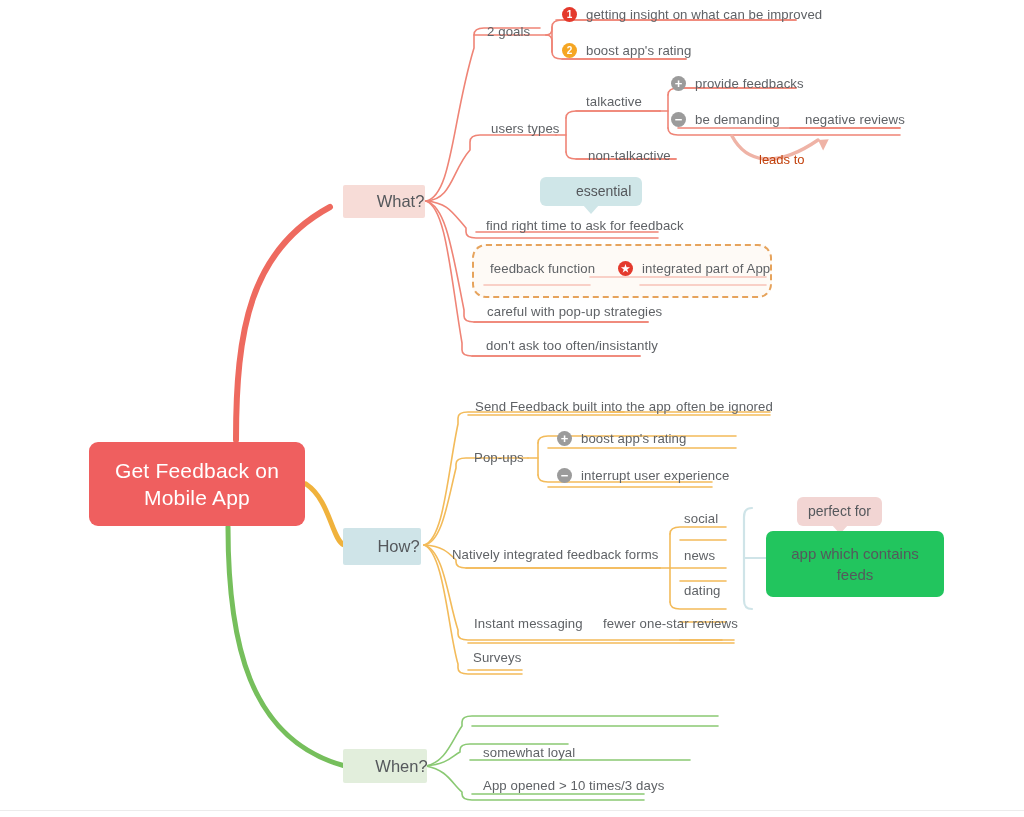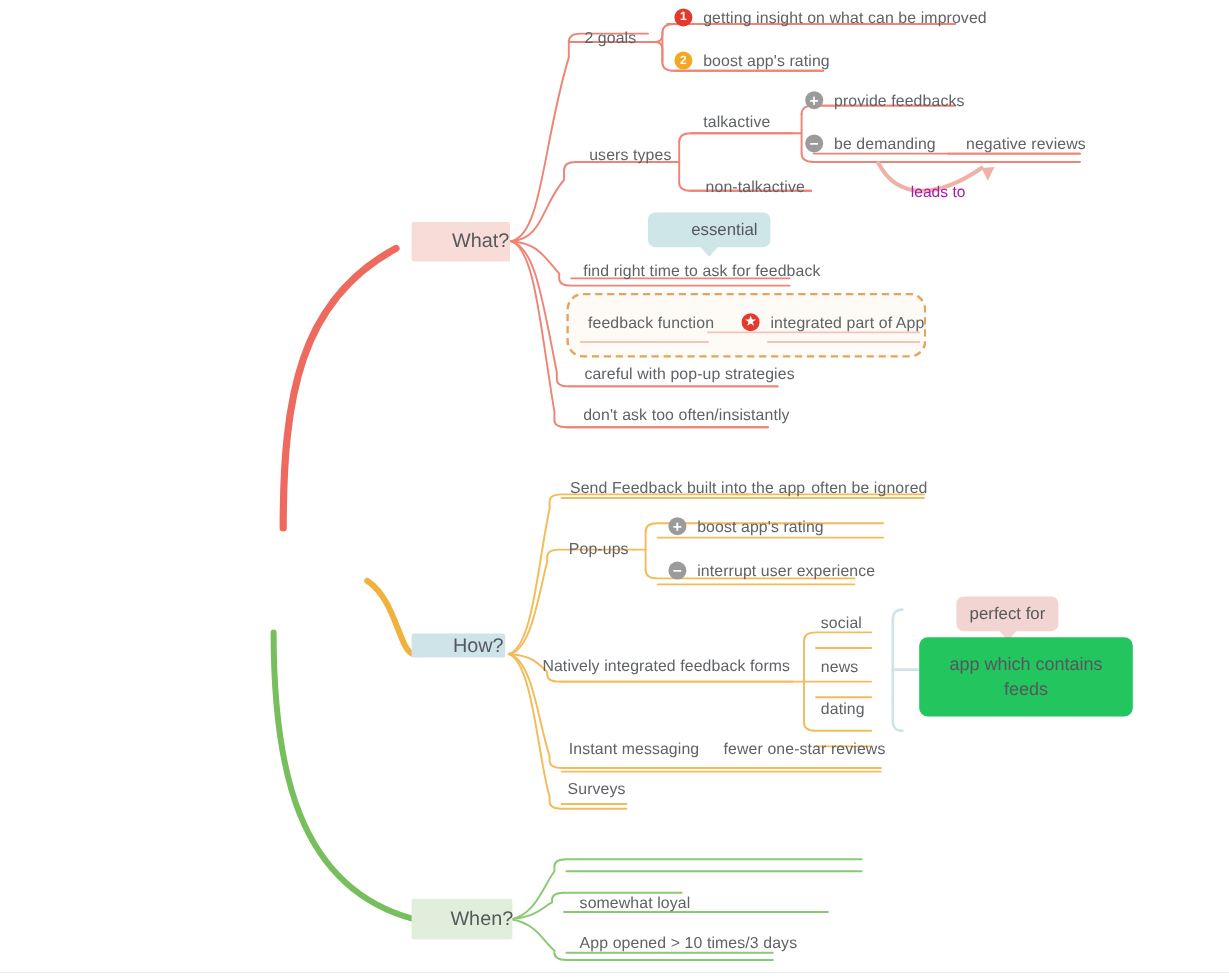--- a/index.html
+++ b/index.html
@@ -134,21 +134,21 @@
     position: absolute;
     border: 2px dashed #e6a35c;
     border-radius: 14px;
     background: rgba(253,246,239,.55);
     box-sizing: border-box;
   }
   
   .rel-label {
     position: absolute;
     font-size: 13px;
-    color: #a21caf;
+    color: #c2410c;
     white-space: nowrap;
   }
   .footer-rule {
     position: absolute;
     left: 0; right: 0;
     top: 810px;
     height: 1px;
     background: #ececec;
   }
 </style>
@@ -274,26 +274,29 @@
       <path d="M468,670 L522,670" stroke="#f3bb5a"></path>
 
       <path d="M472,726 L718,726" stroke="#8ac973"></path>
       <path d="M470,760 L690,760" stroke="#8ac973"></path>
       <path d="M472,794 L644,794" stroke="#8ac973"></path>
     </g>
   </svg>
 
   <div class="boundary" style="left:472px; top:244px; width:300px; height:54px;"></div>
 
+  <div class="node central" style="left:89px; top:442px; width:216px; height:84px;">
+    <span>Get Feedback on Mobile App</span>
+  </div>
 
   <div class="node pill what" style="left:343px; top:185px; width:82px; height:33px;">
     <span>What?</span>
   </div>
 
-  <div class="node pill how" style="left:343px; top:528px; width:78px; height:20px;">
+  <div class="node pill how" style="left:343px; top:528px; width:78px; height:37px;">
     <span>How?</span>
   </div>
 
   <div class="node pill when" style="left:343px; top:749px; width:84px; height:34px;">
     <span>When?</span>
   </div>
 
   <div class="node leaf" style="left:487px; top:24px;">
     <span>2 goals</span>
   </div>

